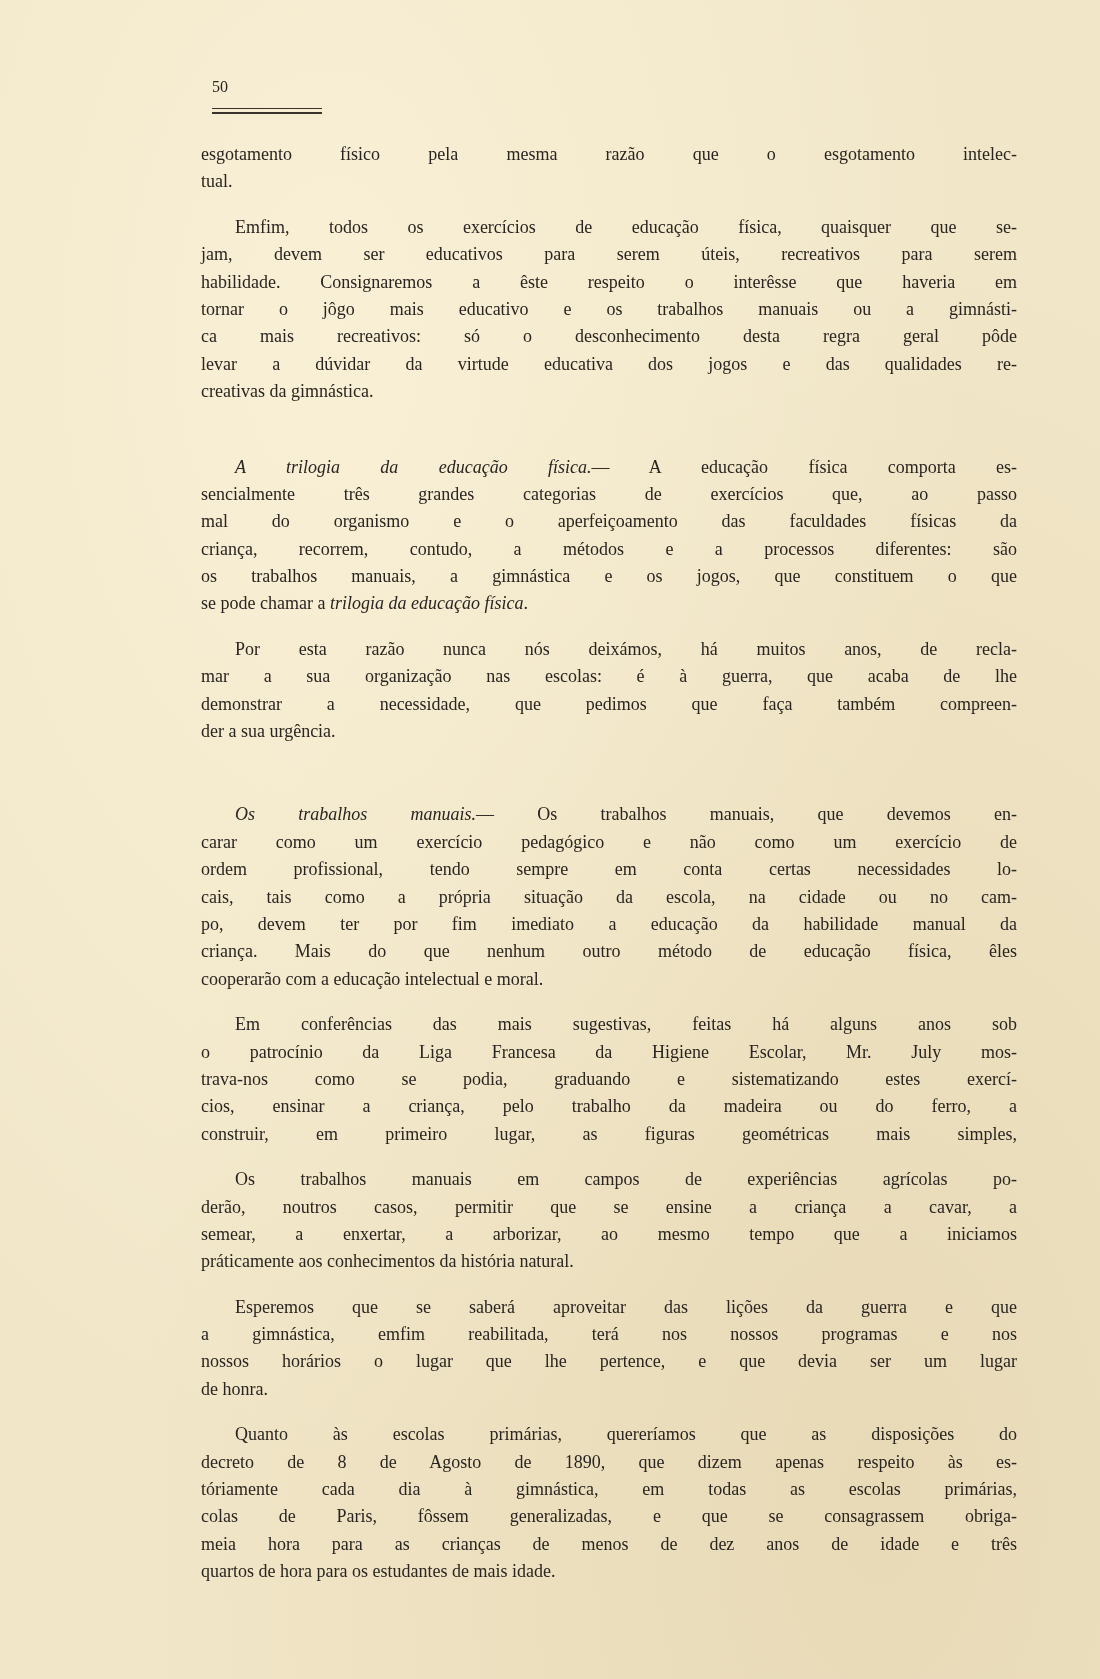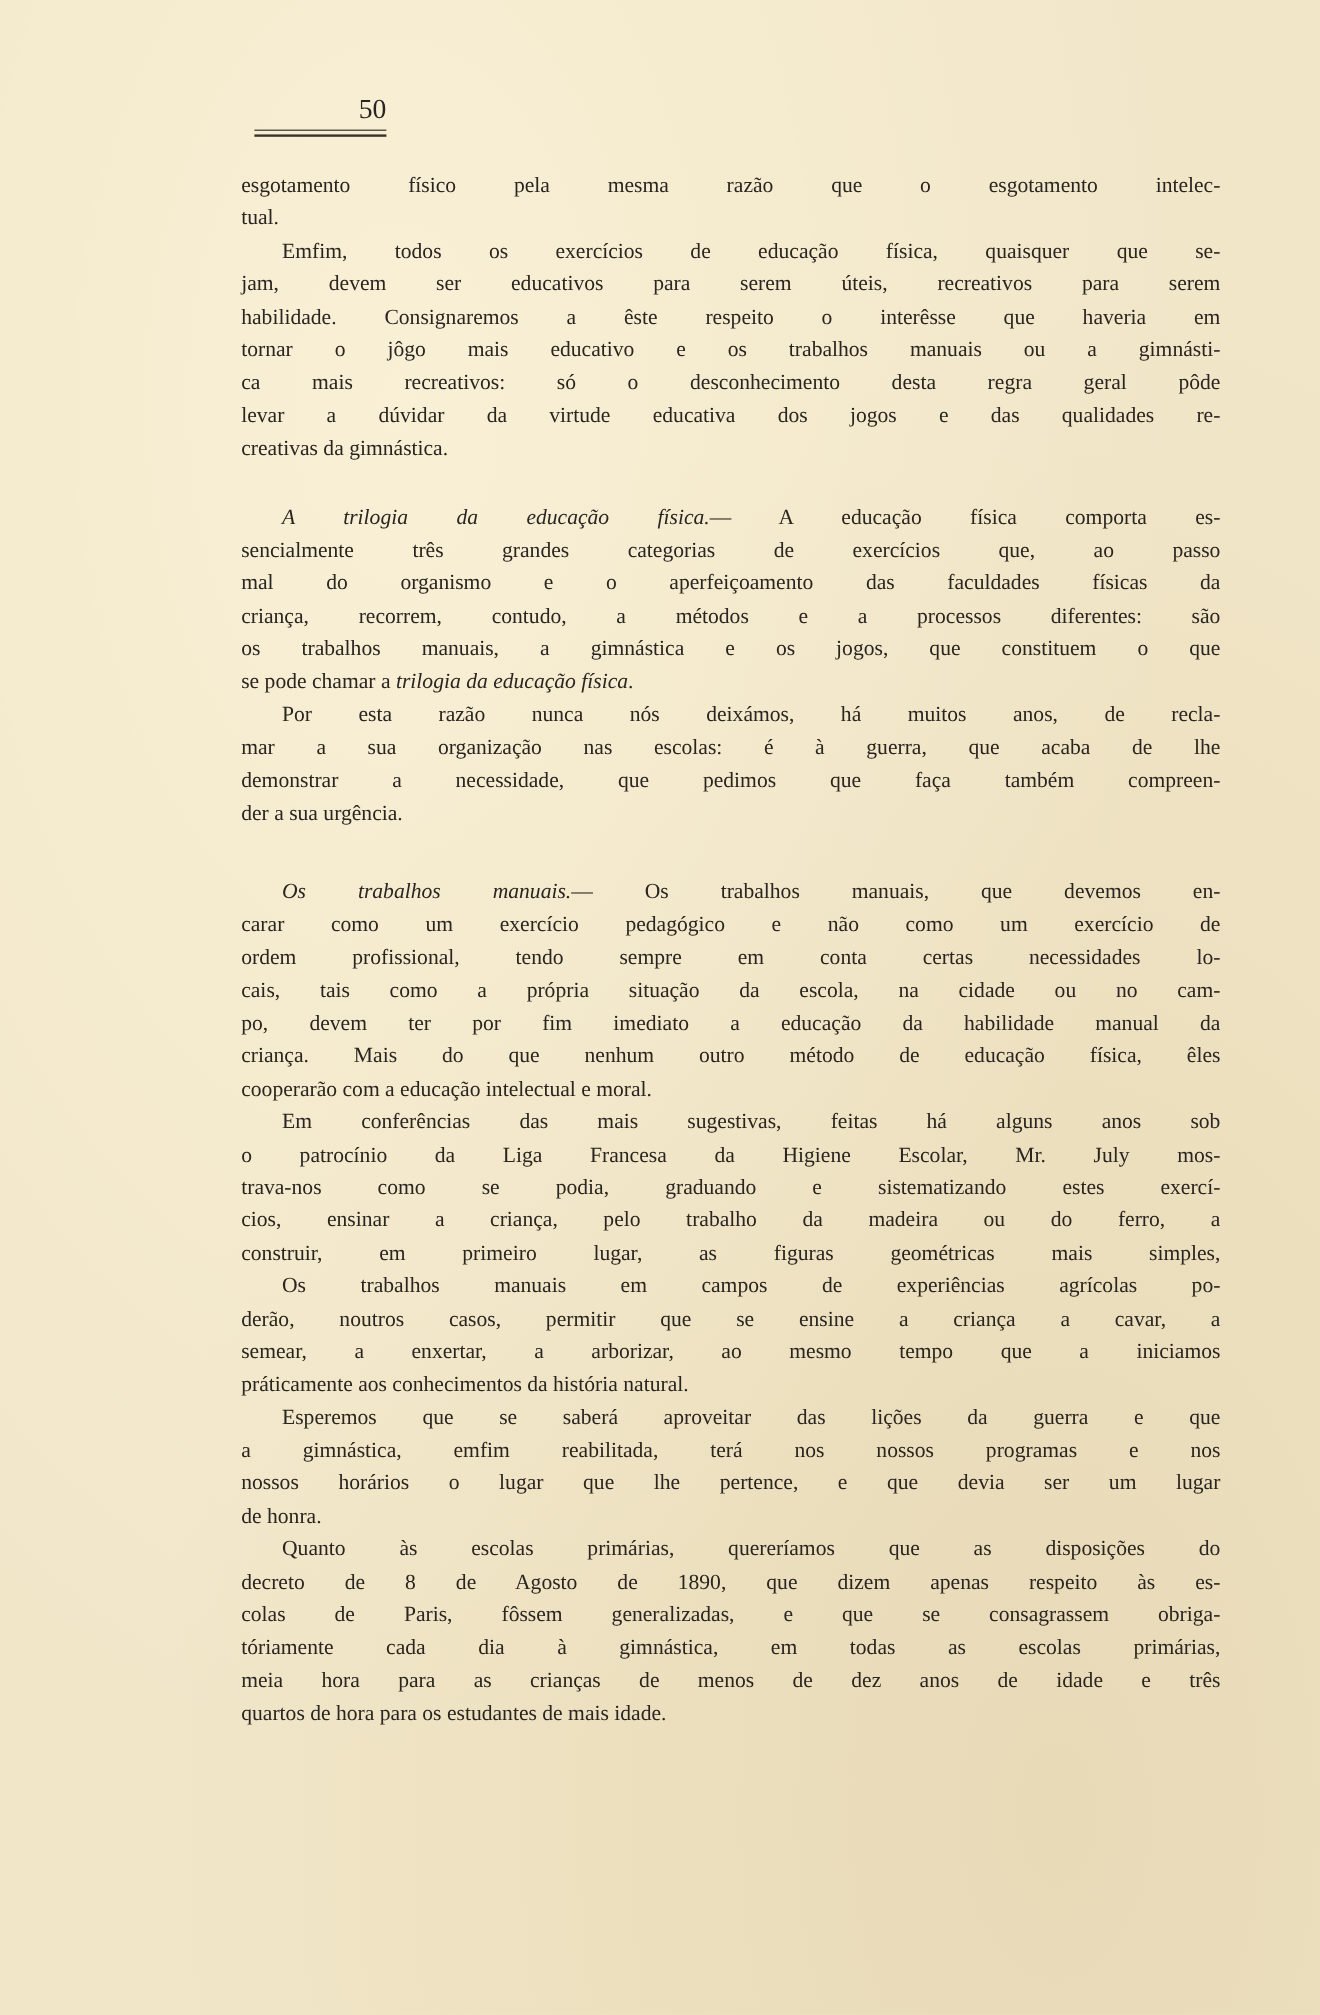--- a/index.html
+++ b/index.html
@@ -7,33 +7,33 @@
     width:1100px; height:1679px; overflow:hidden;
     background:#f1e6c8;
     background-image: radial-gradient(ellipse at 30% 20%, rgba(255,248,225,0.55), rgba(0,0,0,0) 60%),
                       radial-gradient(ellipse at 80% 90%, rgba(215,195,150,0.35), rgba(0,0,0,0) 60%);
     position:relative;
     font-family:"Liberation Serif","DejaVu Serif",serif;
     color:#2a2520;
   }
   .page-number {
     position:absolute; left:212px; top:78px; width:110px;
-    text-align:right; font-size:23px; letter-spacing:0px;
+    text-align:left; font-size:16px; letter-spacing:0px;
   }
   .rule { position:absolute; left:212px; width:110px; background:#3a332c; }
   .rule.r1 { top:108px; height:1px; }
   .rule.r2 { top:112px; height:2px; }
   .text-column {
     position:absolute; left:201px; top:141px; width:816px;
     font-size:18px; line-height:27.4px;
     text-align:justify; hyphens:none;
   }
   .line { display:block; height:27.4px; white-space:nowrap; text-align-last:justify; text-align:justify; }
   .line.last { text-align-last:left; }
-  .line.indent { padding-left:34px; }
+  .line.indent { padding-left:34px;margin-top:18px; }
   .gap-lg { height:30px; }
   .gap-xl { height:38px; }
   em { font-style:italic; }
 </style>
 </head>
 <body>
 
 <div class="page-number">50</div>
 <div class="rule r1"></div>
 <div class="rule r2"></div>
@@ -103,19 +103,19 @@
   <div>
     <span class="line indent">Esperemos que se saberá aproveitar das lições da guerra e que</span>
     <span class="line">a gimnástica, emfim reabilitada, terá nos nossos programas e nos</span>
     <span class="line">nossos horários o lugar que lhe pertence, e que devia ser um lugar</span>
     <span class="line last">de honra.</span>
   </div>
 
   <div>
     <span class="line indent">Quanto às escolas primárias, quereríamos que as disposições do</span>
     <span class="line">decreto de 8 de Agosto de 1890, que dizem apenas respeito às es-</span>
+    <span class="line">tóriamente cada dia à gimnástica, em todas as escolas primárias,</span>
     <span class="line">colas de Paris, fôssem generalizadas, e que se consagrassem obriga-</span>
-    <span class="line">tóriamente cada dia à gimnástica, em todas as escolas primárias,</span>
     <span class="line">meia hora para as crianças de menos de dez anos de idade e três</span>
     <span class="line last">quartos de hora para os estudantes de mais idade.</span>
   </div>
 
 </div>
 
 </body></html>

